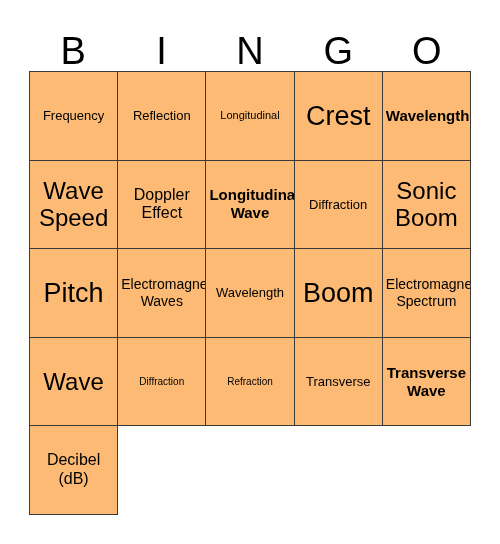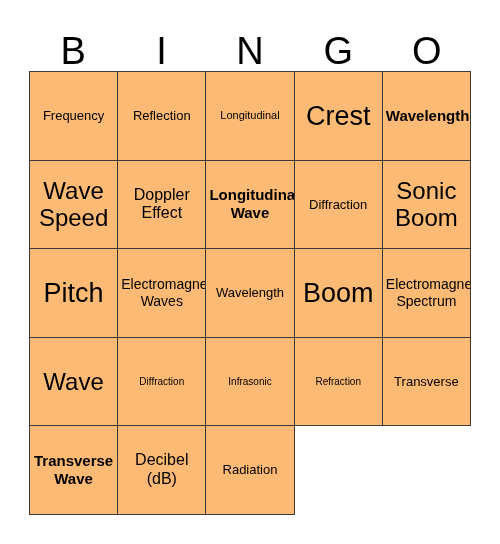--- a/index.html
+++ b/index.html
@@ -148,35 +148,29 @@
         <span class="cell-text">Electromagnetic
 Spectrum</span>
       </div>
     <div class="cell fs-xxl">
         <span class="cell-text">Wave</span>
       </div>
     <div class="cell fs-l">
         <span class="cell-text">Diffraction</span>
       </div>
     <div class="cell fs-l">
-        <span class="cell-text">Infrasonic</span>
-      </div>
-    <div class="cell fs-l">
         <span class="cell-text">Refraction</span>
       </div>
 
     <div class="cell fs-m">
         <span class="cell-text">Transverse</span>
       </div>
     <div class="cell fs-s">
         <span class="cell-text">Transverse
 Wave</span>
       </div>
     <div class="cell fs-xl">
         <span class="cell-text">Decibel
 (dB)</span>
       </div>
-    <div class="cell fs-m">
-        <span class="cell-text">Radiation</span>
-      </div>
 
   </div>
 </div>
 
 </body></html>

